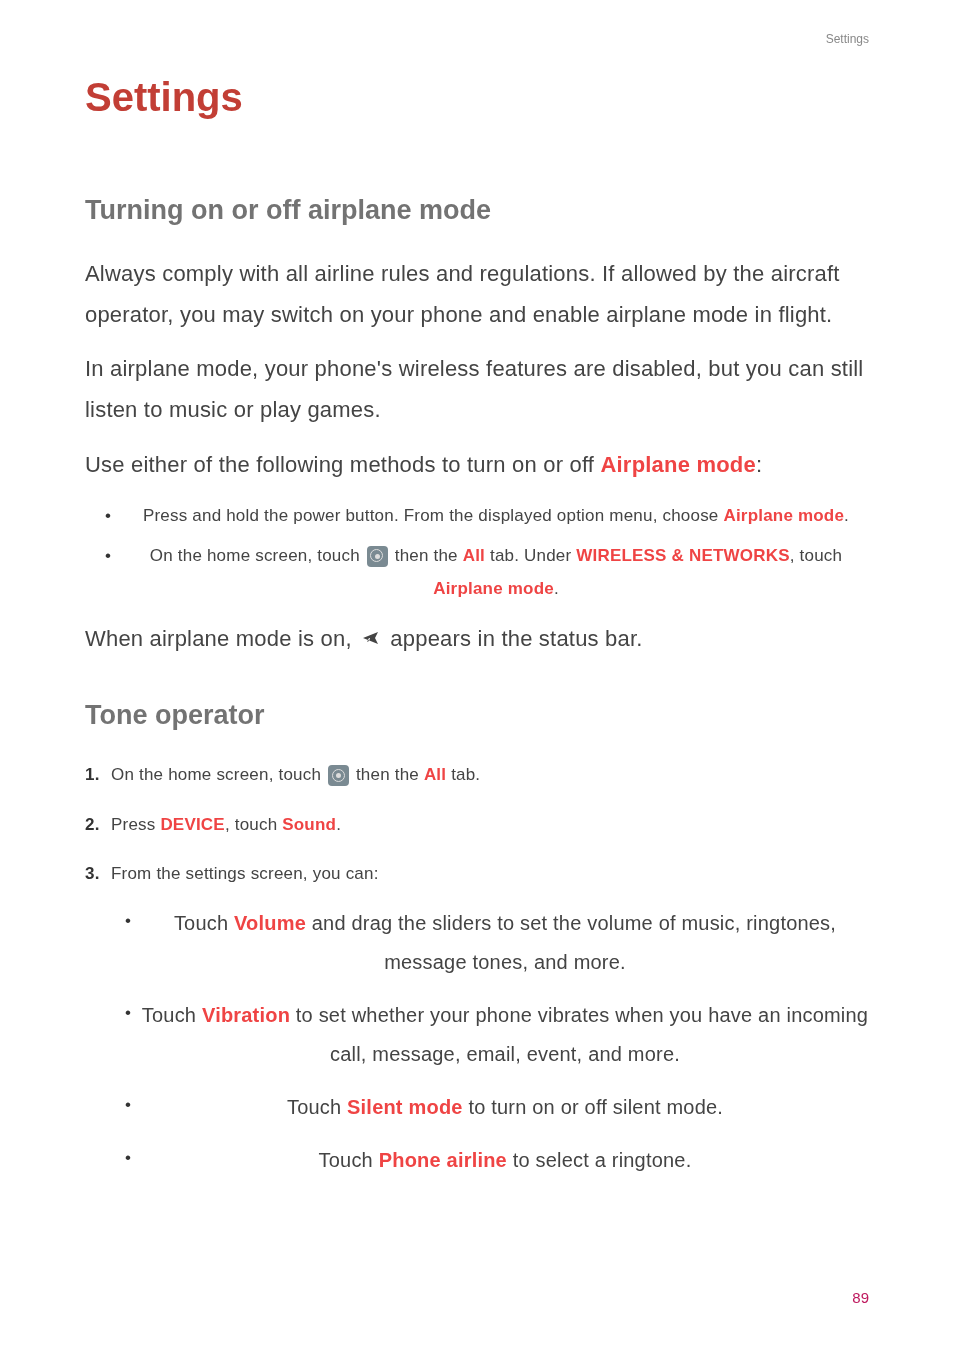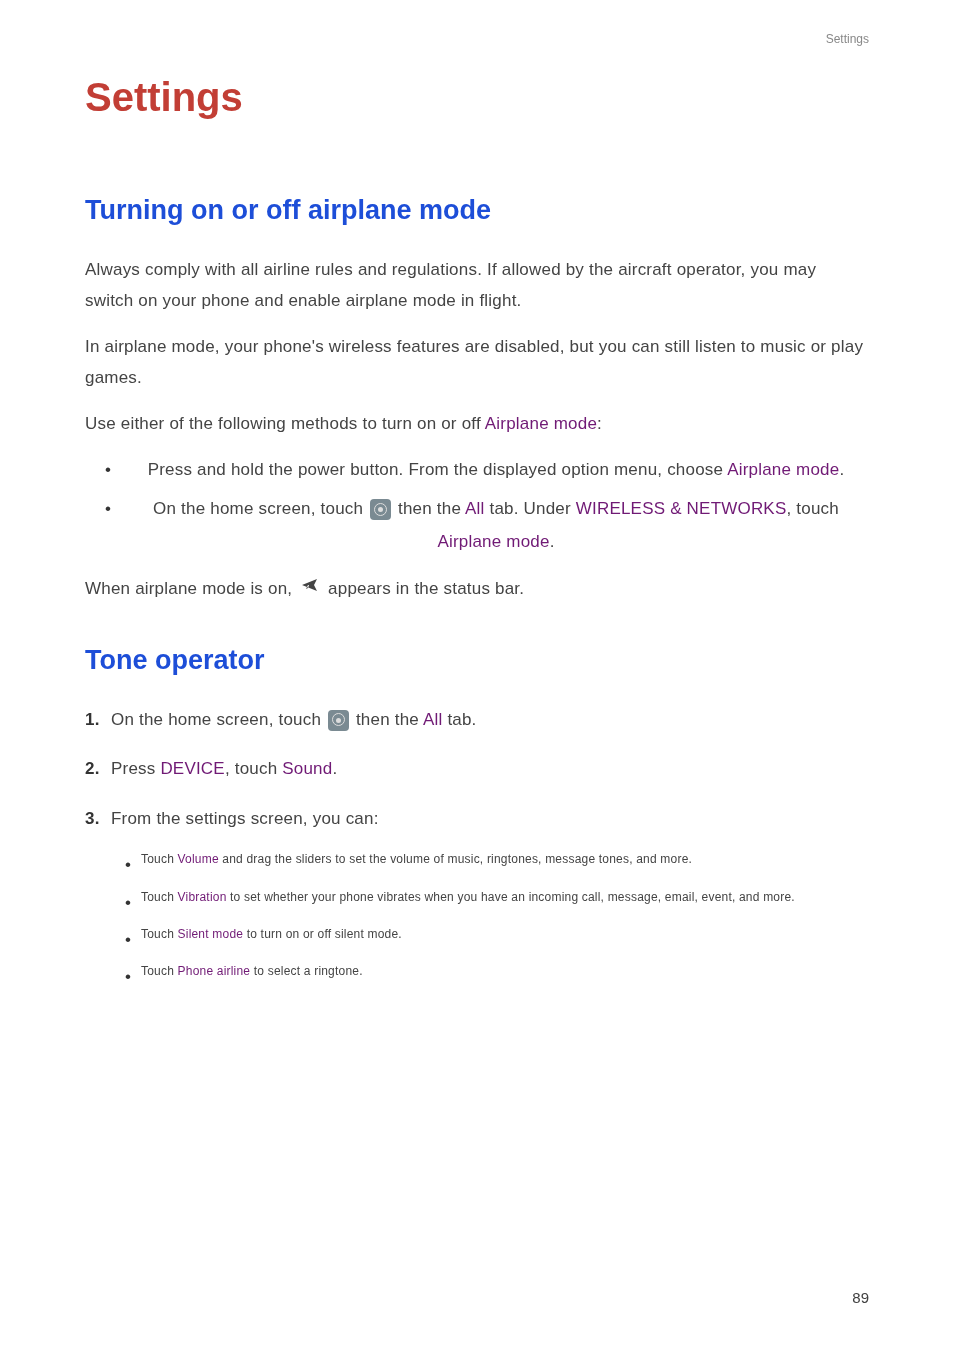--- a/index.html
+++ b/index.html
@@ -25,25 +25,25 @@
     .page-title {
       font-size: 40px;
       font-weight: bold;
       color: #c23e35;
       margin-top: 40px;
       margin-bottom: 75px;
     }
     .section-title {
       font-size: 27px;
       font-weight: bold;
-      color: #1d4ed8;
+      color: #737373;
       margin-bottom: 28px;
     }
     .body-text {
-      font-size: 17px;
+      font-size: 22px;
       color: #444;
       line-height: 1.85;
       margin-bottom: 14px;
       letter-spacing: 0.2px;
     }
     .bullet-list {
       list-style: none;
       padding-left: 20px;
       margin-bottom: 14px;
       text-align: center;
@@ -85,38 +85,39 @@
       font-weight: bold;
       color: #333;
     }
     .sub-bullet-list {
       list-style: none;
       padding-left: 14px;
       margin-top: 14px;
     }
     .sub-bullet-list li {
       position: relative;
-      font-size: 12px;
+      font-size: 20px;
       color: #444;
       line-height: 1.95;
       padding-left: 16px;
       letter-spacing: 0.2px;
       margin-bottom: 14px;
+      text-align: center;
     }
     .sub-bullet-list li::before {
       content: "•";
       position: absolute;
       left: 0;
       top: 0;
       color: #333;
       font-size: 17px;
     }
     .bold {
-      font-weight: normal;
-      color: #701a75;
+      font-weight: bold;
+      color: #ef4444;
     }
     .icon-settings {
       display: inline-block;
       width: 21px;
       height: 21px;
       background: #7a8a92;
       border-radius: 4px;
       vertical-align: middle;
       position: relative;
       margin: 0 2px;
@@ -144,21 +145,21 @@
     .icon-airplane {
       display: inline-block;
       vertical-align: middle;
       margin: 0 3px;
     }
     .page-number {
       position: absolute;
       bottom: 46px;
       right: 85px;
       font-size: 15px;
-      color: #404040;
+      color: #be185d;
     }
     .section {
       margin-bottom: 40px;
     }
   </style>
 </head>
 <body>
 
 <div class="header-label">Settings</div>
 

